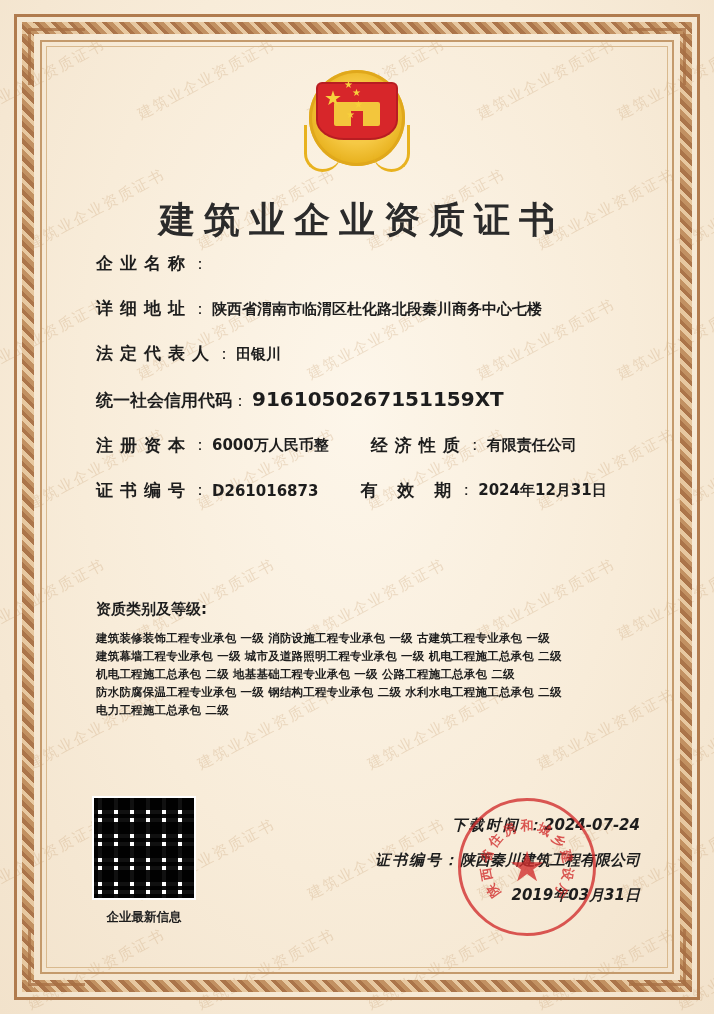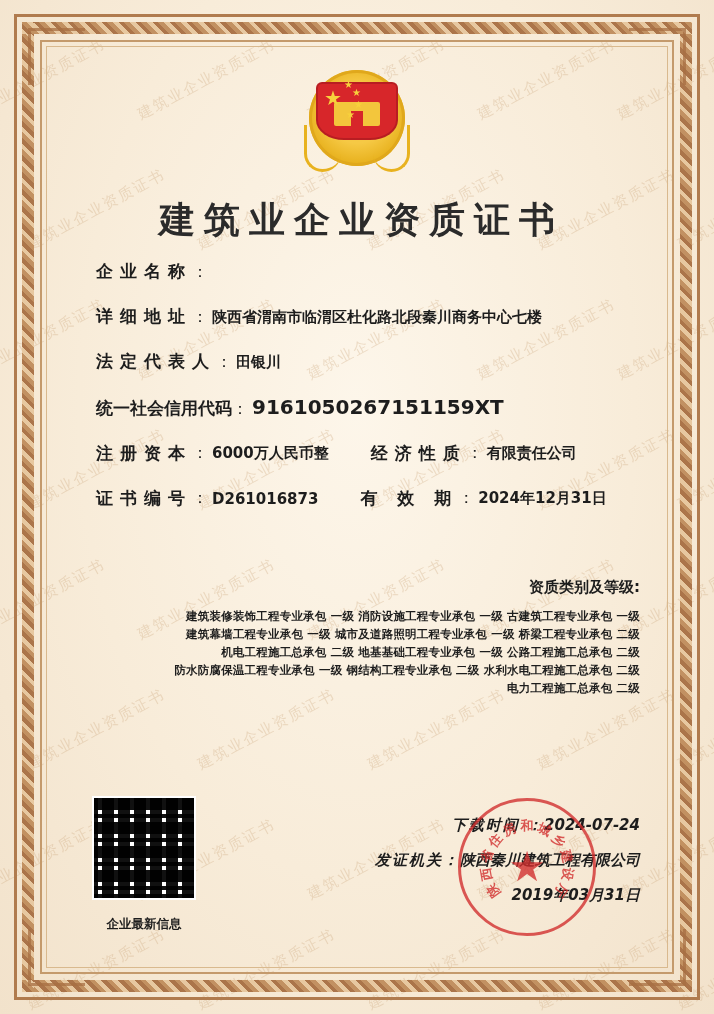--- a/index.html
+++ b/index.html
@@ -160,21 +160,21 @@
     letter-spacing: 9px;
     color: #2b2b2b;
     text-indent: 9px;
   }
 
   
   .fields {
     position: absolute;
     left: 96px;
     right: 70px;
-    top: 260px;
+    top: 252px;
     font-family: "DejaVu Sans", sans-serif;
     color: #1d1d1d;
   }
   .row {
     display: flex;
     align-items: baseline;
     margin-bottom: 22px;
   }
   .label {
     font-size: 17px;
@@ -198,37 +198,35 @@
     display: flex;
     align-items: center;
   }
   .row.two .pair + .pair { margin-left: 42px; }
 
   
   .qual {
     position: absolute;
     left: 96px;
     right: 74px;
-    top: 578px;
-    font-family: "DejaVu Sans", sans-serif;
-    text-align: right;
+    top: 600px;
+    font-family: "DejaVu Sans", sans-serif;
   }
   .qual-title {
     font-size: 15px;
     font-weight: bold;
     color: #1d1d1d;
     margin-bottom: 10px;
   }
   .qual-list {
     font-size: 11.5px;
     line-height: 18px;
     color: #1d1d1d;
     font-weight: bold;
     letter-spacing: .2px;
-    margin-left: 6px;
   }
   .qual-list div { white-space: nowrap; }
 
   
   .qr-block {
     position: absolute;
     left: 92px;
     top: 796px;
     width: 104px;
     text-align: center;
@@ -240,22 +238,22 @@
     background-image:
       repeating-linear-gradient(90deg, #111 0 4px, transparent 4px 8px),
       repeating-linear-gradient(0deg, #111 0 4px, transparent 4px 8px),
       repeating-linear-gradient(90deg, transparent 0 12px, #111 12px 16px),
       repeating-linear-gradient(0deg, transparent 0 20px, #111 20px 24px);
     background-blend-mode: multiply, multiply, multiply, multiply;
     border: 2px solid #ffffff;
     box-sizing: border-box;
   }
   .qr-caption {
-    margin-top: 16px;
-    font-family: Liberation Mono, monospace;
+    margin-top: 8px;
+    font-family: Liberation Serif, serif;
     font-size: 12.5px;
     font-weight: bold;
     line-height: 18px;
     color: #1d1d1d;
   }
 
   
   .issue {
     position: absolute;
     right: 74px;
@@ -436,41 +434,41 @@
         <span class="value">2024年12月31日</span>
       </span>
     </div>
 
   </div>
 
   <div class="qual">
     <div class="qual-title">资质类别及等级:</div>
     <div class="qual-list">
       <div>建筑装修装饰工程专业承包  一级  消防设施工程专业承包  一级  古建筑工程专业承包  一级</div>
-      <div>建筑幕墙工程专业承包  一级  城市及道路照明工程专业承包  一级  桥梁工程专业承包  二级</div>
+      <div>建筑幕墙工程专业承包  一级  城市及道路照明工程专业承包  一级  机电工程施工总承包  二级</div>
       <div>机电工程施工总承包  二级  地基基础工程专业承包  一级  公路工程施工总承包  二级</div>
       <div>防水防腐保温工程专业承包  一级  钢结构工程专业承包  二级  水利水电工程施工总承包  二级</div>
       <div>电力工程施工总承包  二级</div>
     </div>
   </div>
 
   <div class="qr-block">
     <div class="qr"></div>
     <div class="qr-caption">
       <div>企业最新信息</div>
     </div>
   </div>
 
   <div class="issue">
     <div class="irow">
       <span class="ilabel">下载时间 ：</span>
       <span class="ivalue">2024-07-24</span>
     </div>
     <div class="irow">
-      <span class="ilabel">发证机关：</span>
+      <span class="ilabel">证书编号：</span>
       <span class="ivalue">陕西秦川建筑工程有限公司</span>
     </div>
     <div class="irow">
       <span class="ilabel"></span>
       <span class="ivalue">2019年03月31日</span>
     </div>
   </div>
 
   <div class="seal">
     <div class="seal-text">

